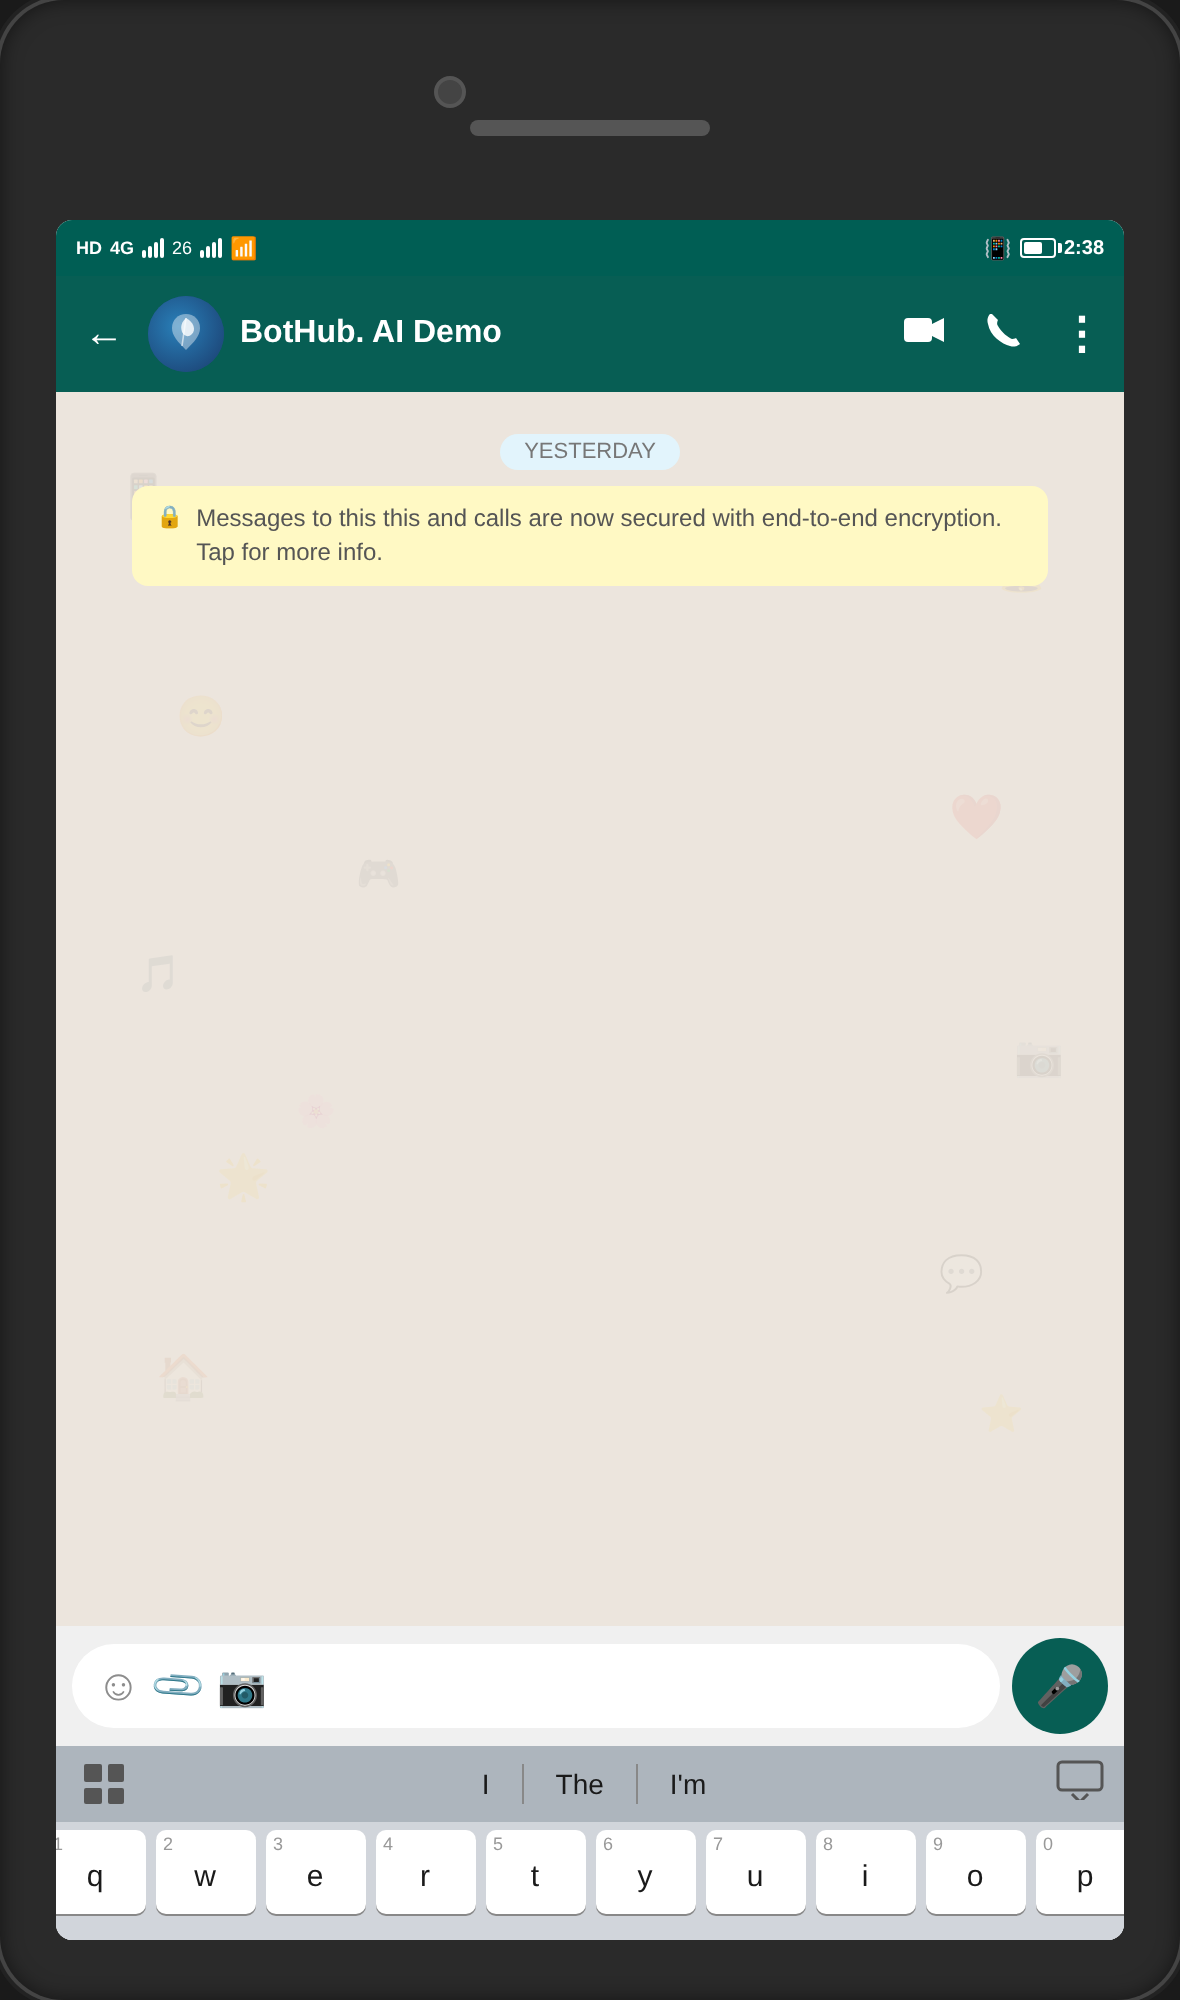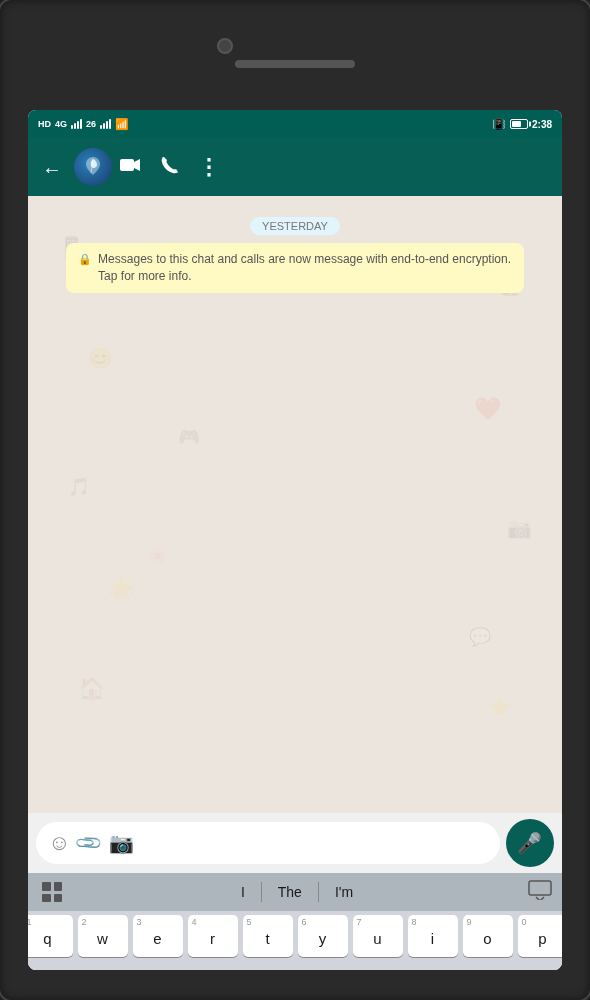--- a/index.html
+++ b/index.html
@@ -10,21 +10,21 @@
       justify-content: center;
       align-items: center;
       min-height: 100vh;
       font-family: 'Segoe UI', Arial, sans-serif;
     }
 
     .phone-shell {
       width: 590px;
       height: 1000px;
       background: #2a2a2a;
-      border-radius: 12px;
+      border-radius: 32px;
       position: relative;
       overflow: hidden;
       box-shadow: 0 0 0 2px #444, 0 0 0 4px #222, inset 0 0 10px rgba(0,0,0,0.5);
     }
 
     .phone-screen {
       position: absolute;
       top: 110px;
       left: 28px;
       right: 28px;
@@ -428,21 +428,21 @@
     <div class="status-bar">
       <div class="status-left">
         <span style="font-size:9px;font-weight:700;">HD</span>
         <span style="font-size:9px;font-weight:700;">4G</span>
         <div class="signal-bars">
           <div class="signal-bar" style="height:4px;"></div>
           <div class="signal-bar" style="height:6px;"></div>
           <div class="signal-bar" style="height:8px;"></div>
           <div class="signal-bar" style="height:10px;"></div>
         </div>
-        <span style="font-size:9px;font-weight:700;">26</span>
+        <span style="font-size:9px;font-weight:400;">26</span>
         <div class="signal-bars">
           <div class="signal-bar" style="height:4px;"></div>
           <div class="signal-bar" style="height:6px;"></div>
           <div class="signal-bar" style="height:8px;"></div>
           <div class="signal-bar" style="height:10px;"></div>
         </div>
         <span style="font-size:11px;">📶</span>
       </div>
       <div class="status-right">
         <span style="font-size:11px;">📳</span>
@@ -457,20 +457,23 @@
       <span class="back-arrow">←</span>
       <div class="avatar">
         <div class="avatar-img">
 
           <svg width="24" height="24" viewBox="0 0 24 24" fill="white">
             <path d="M12 2 C8 2 5 5 5 9 C5 13 8 16 12 20 C16 16 19 13 19 9 C19 5 16 2 12 2Z" opacity="0.4"></path>
             <path d="M12 4 C10 6 9 8 10 11 C11 13 13 14 15 12 C17 10 16 6 12 4Z" opacity="0.8"></path>
             <line x1="12" y1="4" x2="10" y2="18" stroke="white" stroke-width="0.8" opacity="0.6"></line>
           </svg>
         </div>
+      </div>
+      <div class="contact-info">
+        <div class="contact-name">BotHub. AI Demo</div>
       </div>
       <div class="header-icons">
         <span class="header-icon">
           <svg width="22" height="16" viewBox="0 0 22 16" fill="white">
             <rect x="0" y="2" width="14" height="12" rx="2" fill="white"></rect>
             <path d="M14 5 L20 2 L20 14 L14 11 Z" fill="white"></path>
           </svg>
         </span>
         <span class="header-icon">
           <svg width="20" height="20" viewBox="0 0 20 20" fill="white">
@@ -496,21 +499,21 @@
         <span class="bg-icon" style="top:230px;left:150px;font-size:18px;">🎮</span>
         <span class="bg-icon" style="top:350px;left:120px;font-size:16px;">🌸</span>
         <span class="bg-icon" style="top:480px;left:50px;font-size:22px;">🏠</span>
         <span class="bg-icon" style="top:500px;right:50px;font-size:18px;">⭐</span>
       </div>
 
       <div class="date-badge">YESTERDAY</div>
 
       <div class="encryption-notice">
         <span class="lock-icon">🔒</span>
-        <span>Messages to this chat and calls are now message with end-to-end encryption. Tap for more info.</span>
+        <span>Messages to this this and calls are now secured with end-to-end encryption. Tap for more info.</span>
       </div>
     </div>
 
     <div class="input-area">
       <div class="message-input-wrapper">
         <span class="emoji-icon">☺</span>
         <span class="attachment-icon">📎</span>
         <span class="camera-icon">📷</span>
       </div>
       <div class="mic-btn">

